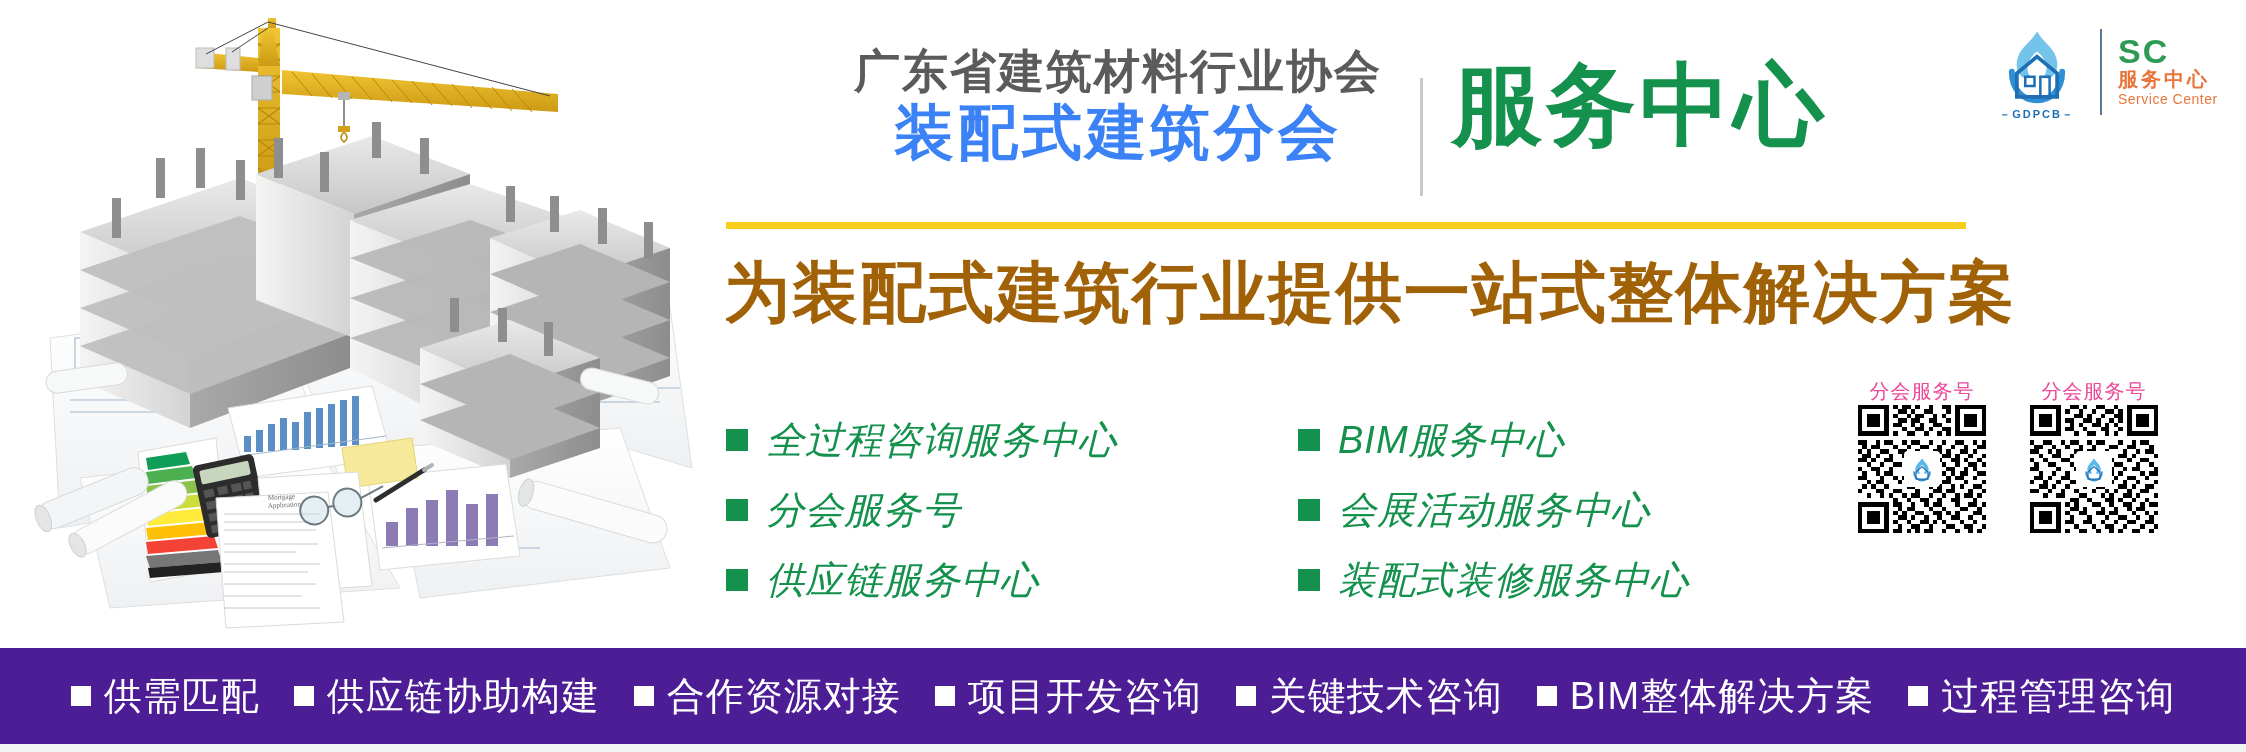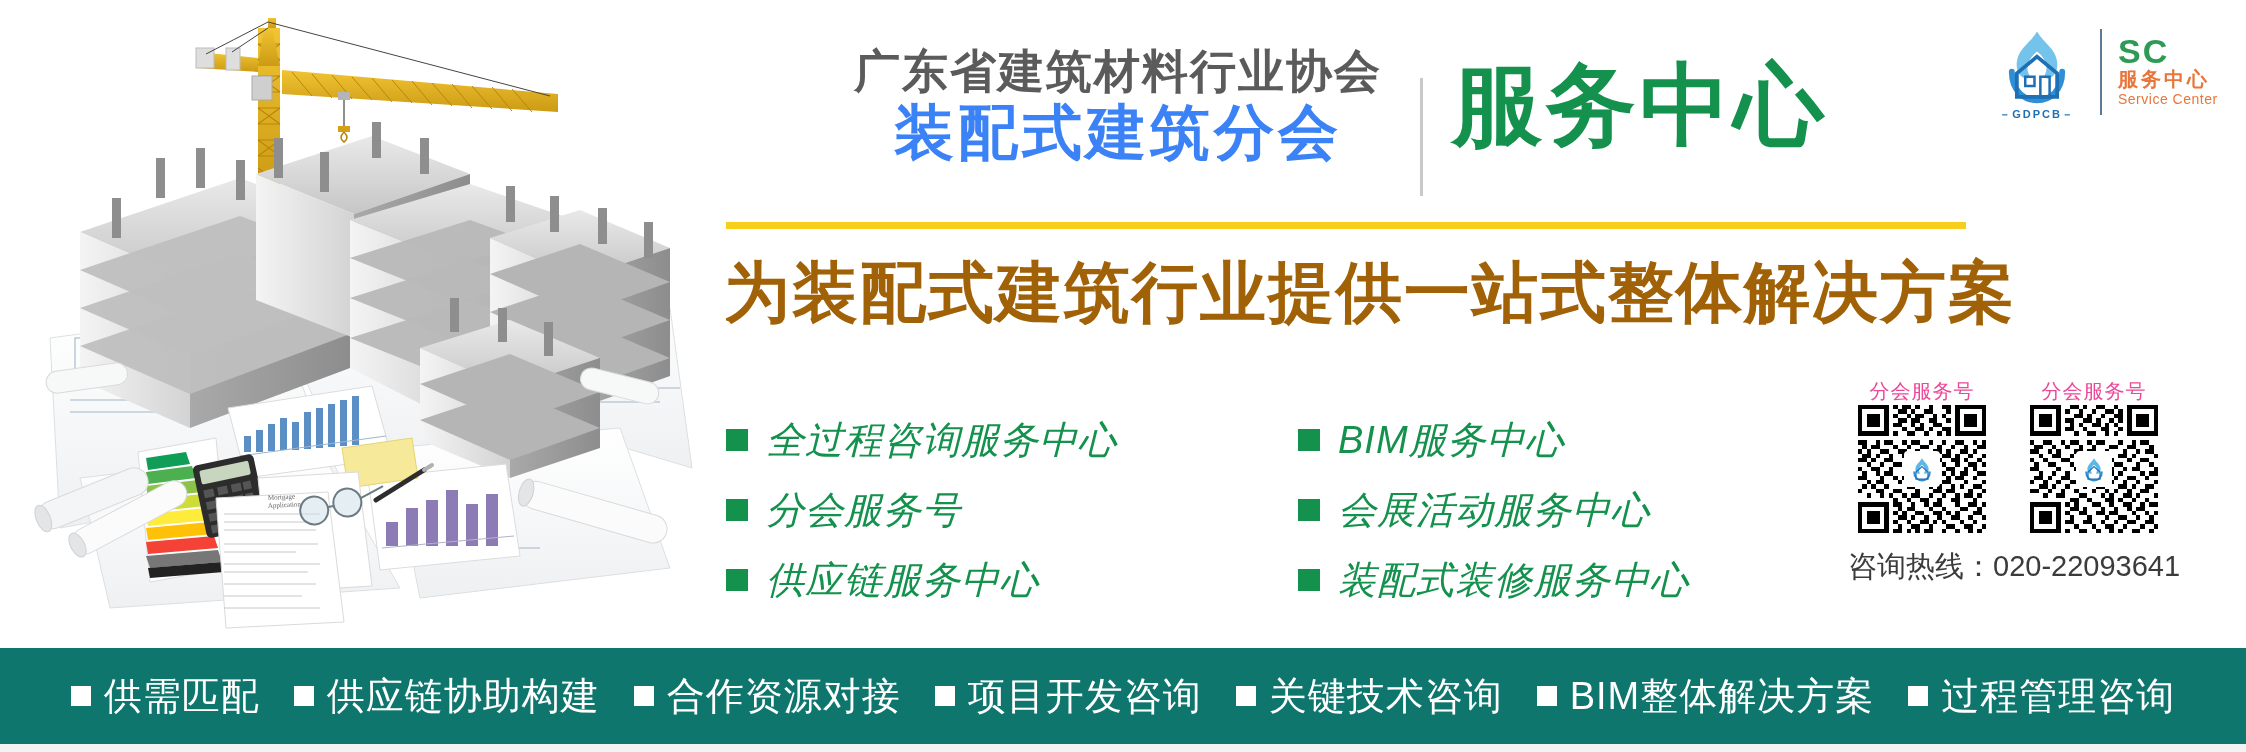--- a/index.html
+++ b/index.html
@@ -148,21 +148,21 @@
     color: #3b3b3b;
     letter-spacing: 0px;
     white-space: nowrap;
   }
 
   
   #footer-bar {
     position: absolute;
     left: 0; top: 648px;
     width: 2246px; height: 96px;
-    background: #0f766e;
+    background: #4c1d95;
     display: flex;
     align-items: center;
     justify-content: center;
   }
   #footer-bar-underline {
     position: absolute;
     left: 0; top: 744px;
     width: 2246px; height: 8px;
     background: #f2f4f3;
   }
@@ -954,21 +954,20 @@
             <svg viewBox="0 0 100 100">
               <path d="M50 14 C58 28 70 34 72 48 C74 62 62 70 57 64 C64 52 57 42 50 36 C43 42 36 52 43 64 C38 70 26 62 28 48 C30 34 42 28 50 14 Z" fill="#5bb8e8"></path>
               <path d="M24 58 C24 78 36 88 50 88 C64 88 76 78 76 58" fill="none" stroke="#2f8fd4" stroke-width="7"></path>
               <path d="M50 42 L70 60 L70 84 L30 84 L30 60 Z" fill="none" stroke="#1f6fb5" stroke-width="4"></path>
             </svg>
           </div>
         </div>
       </div>
 
     </div>
-    <div id="hotline">咨询热线：020-22093641</div>
   </div>
 
   <div id="footer-bar">
     <div id="footer-items">
       <div class="footer-item">
         <span class="footer-bullet"></span>
         <span class="footer-label">供需匹配</span>
       </div>
       <div class="footer-item">
         <span class="footer-bullet"></span>

